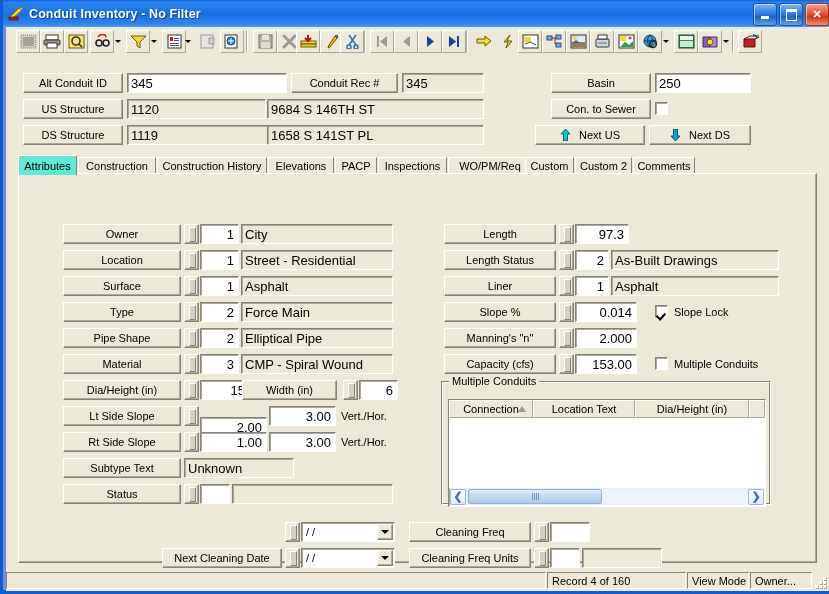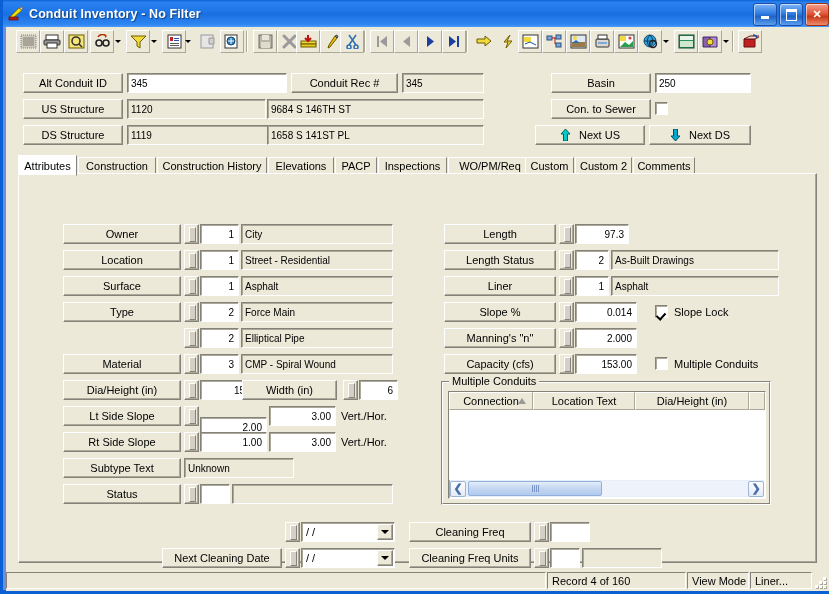--- a/index.html
+++ b/index.html
@@ -74,21 +74,21 @@
     display:flex;align-items:center;justify-content:center;
     font-size:11px;color:#000;
   }
   .fld{
     position:absolute;box-sizing:border-box;height:20px;
     background:#ece9d8;
     border:1px solid;
     border-color:#85827a #ffffff #ffffff #85827a;
     box-shadow:inset 1px 1px 0 #aca899;
     display:flex;align-items:center;
-    padding-left:3px;font-size:10px;color:#000;overflow:hidden;white-space:nowrap;
+    padding-left:3px;font-size:13px;color:#000;overflow:hidden;white-space:nowrap;
   }
   .fld.white{background:#fff;}
   .fld.right{justify-content:flex-end;padding-right:4px;padding-left:0;}
   .spin{
     position:absolute;box-sizing:border-box;width:15px;height:20px;
     background:#ece9d8;
     border:1px solid;border-color:#ffffff #85827a #85827a #ffffff;
     box-shadow:inset -1px -1px 0 #aca899;
   }
   .spin::after{
@@ -112,21 +112,21 @@
   .tab{
     position:absolute;top:2px;height:17px;box-sizing:border-box;
     background:#ece9d8;
     border:1px solid;border-color:#ffffff #85827a #ece9d8 #ffffff;
     display:flex;align-items:center;justify-content:center;
     padding:0 5px;font-size:11px;color:#000;white-space:nowrap;
   }
   .tab.sel{
     top:0;height:21px;z-index:5;
     border-color:#ffffff #85827a #ece9d8 #ffffff;
-    background:#ffffff;
+    background:#5eead4;
   }
   #tabpanel{
     position:absolute;left:12px;top:146px;width:799px;height:390px;box-sizing:border-box;
     background:#ece9d8;
     border:1px solid;border-color:#ffffff #85827a #85827a #ffffff;
     box-shadow:inset -1px -1px 0 #aca899;
   }
 
   
   .group{
@@ -134,20 +134,21 @@
     border:1px solid #85827a;border-right-color:#fff;border-bottom-color:#fff;
   }
   .group > .gi{position:absolute;inset:0;border:1px solid #fff;border-right-color:#85827a;border-bottom-color:#85827a;}
   .grouptitle{position:absolute;top:-7px;left:7px;background:#ece9d8;padding:0 3px;font-size:11px;color:#000;}
 
   
   .gridwrap{
     position:absolute;box-sizing:border-box;background:#fff;
     border:1px solid;border-color:#85827a #ffffff #ffffff #85827a;
     box-shadow:inset 1px 1px 0 #aca899;
+    margin-top:8px;
   }
   .ghdr{display:flex;height:18px;}
   .gh{
     box-sizing:border-box;height:18px;background:#ece9d8;
     border-right:1px solid #aca899;border-bottom:1px solid #aca899;
     border-top:1px solid #fff;border-left:1px solid #fff;
     display:flex;align-items:center;justify-content:center;
     font-size:11px;color:#000;position:relative;
   }
   .sortasc{position:absolute;right:6px;top:5px;width:0;height:0;
@@ -499,20 +500,21 @@
       <div class="btnlbl" style="left:44px;top:102px;width:118px">Surface</div>
       <div class="spin" style="left:165px;top:102px"></div>
       <div class="fld white right" style="left:181px;top:102px;width:39px">1</div>
       <div class="fld" style="left:222px;top:102px;width:152px">Asphalt</div>
 
       <div class="btnlbl" style="left:44px;top:128px;width:118px">Type</div>
       <div class="spin" style="left:165px;top:128px"></div>
       <div class="fld white right" style="left:181px;top:128px;width:39px">2</div>
       <div class="fld" style="left:222px;top:128px;width:152px">Force Main</div>
 
+      <div class="btnlbl" style="left:44px;top:154px;width:118px">Pipe Shape</div>
       <div class="spin" style="left:165px;top:154px"></div>
       <div class="fld white right" style="left:181px;top:154px;width:39px">2</div>
       <div class="fld" style="left:222px;top:154px;width:152px">Elliptical Pipe</div>
 
       <div class="btnlbl" style="left:44px;top:180px;width:118px">Material</div>
       <div class="spin" style="left:165px;top:180px"></div>
       <div class="fld white right" style="left:181px;top:180px;width:39px">3</div>
       <div class="fld" style="left:222px;top:180px;width:152px">CMP - Spiral Wound</div>
 
       <div class="btnlbl" style="left:44px;top:206px;width:118px">Dia/Height (in)</div>
@@ -620,21 +622,21 @@
       <div class="btnlbl" style="left:390px;top:374px;width:122px">Cleaning Freq Units</div>
       <div class="spin" style="left:515px;top:374px"></div>
       <div class="fld white right" style="left:531px;top:374px;width:30px"></div>
       <div class="fld" style="left:563px;top:374px;width:80px"></div>
     </div>
 
     <div id="statusbar">
       <div class="sp" style="left:0px;width:540px"></div>
       <div class="sp" style="left:541px;width:139px">Record 4 of 160</div>
       <div class="sp" style="left:681px;width:62px">View Mode</div>
-      <div class="sp" style="left:744px;width:62px">Liner...</div>
+      <div class="sp" style="left:744px;width:62px">Owner...</div>
       <div id="gripper">
         <i style="left:10px;top:10px"></i>
         <i style="left:6px;top:10px"></i>
           <i style="left:10px;top:6px"></i>
         <i style="left:2px;top:10px"></i>
           <i style="left:6px;top:6px"></i>
           <i style="left:10px;top:2px"></i>
       </div>
     </div>
 

